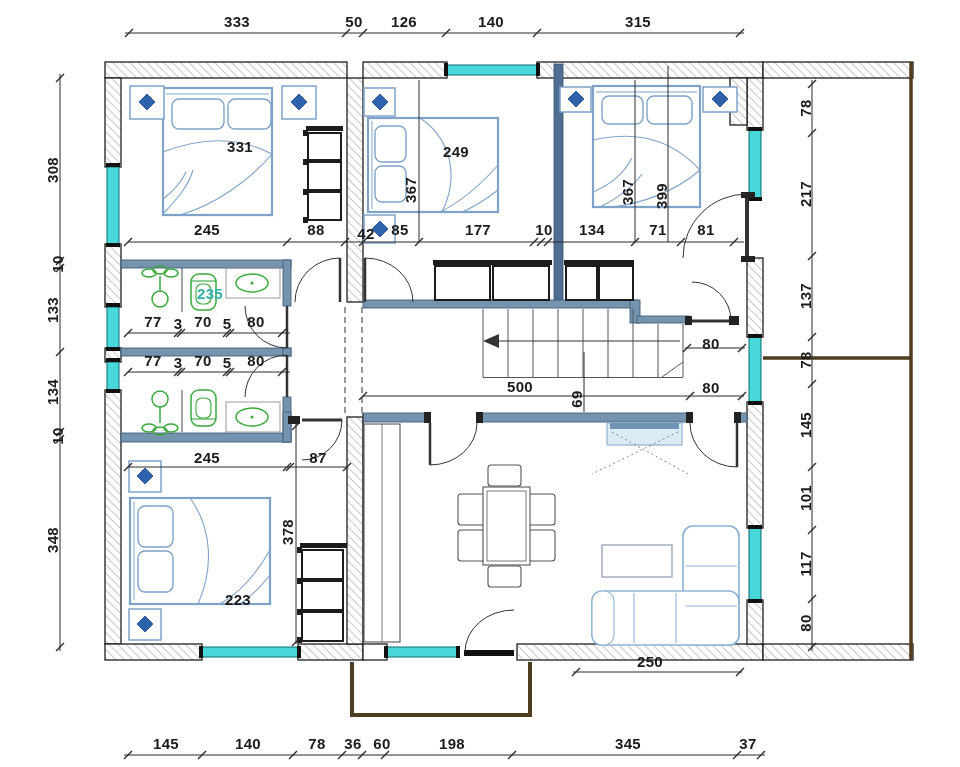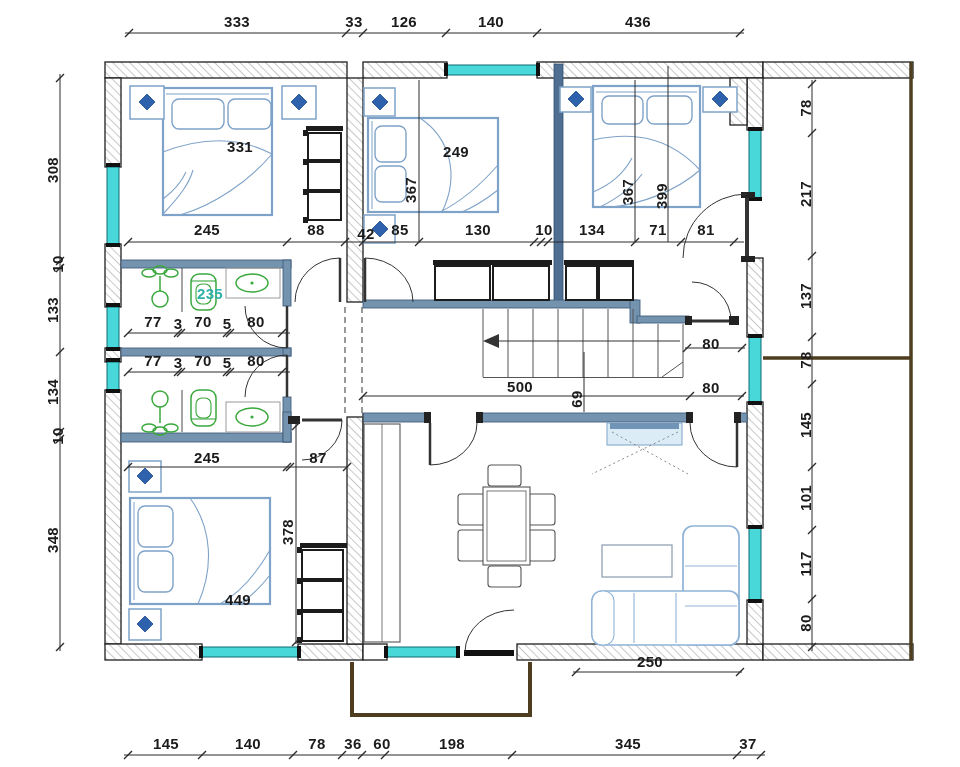--- a/index.html
+++ b/index.html
@@ -353,24 +353,24 @@
       M124,471L132,463 M283,471L291,463 M286,471L294,463 M343,471L351,463
       M292,430L300,422 M292,646L300,638
       M359,400L367,392 M686,400L694,392 M738,400L746,392
       M683,352L691,344 M738,352L746,344
       M572,676L580,668 M736,676L744,668"></path>
   </g>
 </svg>
 
 <div class="labels">
   <div class="dim" style="left:237px;top:21px">333</div>
-  <div class="dim" style="left:354px;top:21px">33</div>
+  <div class="dim" style="left:354px;top:21px">50</div>
   <div class="dim" style="left:404px;top:21px">126</div>
   <div class="dim" style="left:491px;top:21px">140</div>
-  <div class="dim" style="left:638px;top:21px">436</div>
+  <div class="dim" style="left:638px;top:21px">315</div>
 
   <div class="dim" style="left:166px;top:743px">145</div>
   <div class="dim" style="left:248px;top:743px">140</div>
   <div class="dim" style="left:317px;top:743px">78</div>
   <div class="dim" style="left:353px;top:743px">36</div>
   <div class="dim" style="left:382px;top:743px">60</div>
   <div class="dim" style="left:452px;top:743px">198</div>
   <div class="dim" style="left:628px;top:743px">345</div>
   <div class="dim" style="left:748px;top:743px">37</div>
 
@@ -387,21 +387,21 @@
   <div class="dim v" style="left:805px;top:360px">78</div>
   <div class="dim v" style="left:805px;top:425px">145</div>
   <div class="dim v" style="left:805px;top:498px">101</div>
   <div class="dim v" style="left:805px;top:564px">117</div>
   <div class="dim v" style="left:805px;top:623px">80</div>
 
   <div class="dim" style="left:207px;top:229px">245</div>
   <div class="dim" style="left:316px;top:229px">88</div>
   <div class="dim" style="left:366px;top:233px">42</div>
   <div class="dim" style="left:400px;top:229px">85</div>
-  <div class="dim" style="left:478px;top:229px">130</div>
+  <div class="dim" style="left:478px;top:229px">177</div>
   <div class="dim" style="left:544px;top:229px">10</div>
   <div class="dim" style="left:592px;top:229px">134</div>
   <div class="dim" style="left:658px;top:229px">71</div>
   <div class="dim" style="left:706px;top:229px">81</div>
 
   <div class="dim v" style="left:410px;top:190px">367</div>
   <div class="dim v" style="left:627px;top:192px">367</div>
   <div class="dim v" style="left:661px;top:196px">399</div>
 
   <div class="dim" style="left:153px;top:321px">77</div>
@@ -422,16 +422,16 @@
 
   <div class="dim" style="left:520px;top:386px">500</div>
   <div class="dim v" style="left:576px;top:399px">69</div>
   <div class="dim" style="left:711px;top:343px">80</div>
   <div class="dim" style="left:711px;top:387px">80</div>
 
   <div class="dim" style="left:650px;top:661px">250</div>
 
   <div class="dim" style="left:240px;top:146px">331</div>
   <div class="dim" style="left:456px;top:151px">249</div>
-  <div class="dim" style="left:238px;top:599px">449</div>
+  <div class="dim" style="left:238px;top:599px">223</div>
   <div class="dim teal" style="left:210px;top:293px">235</div>
 </div>
 </div>
 
 </body></html>

